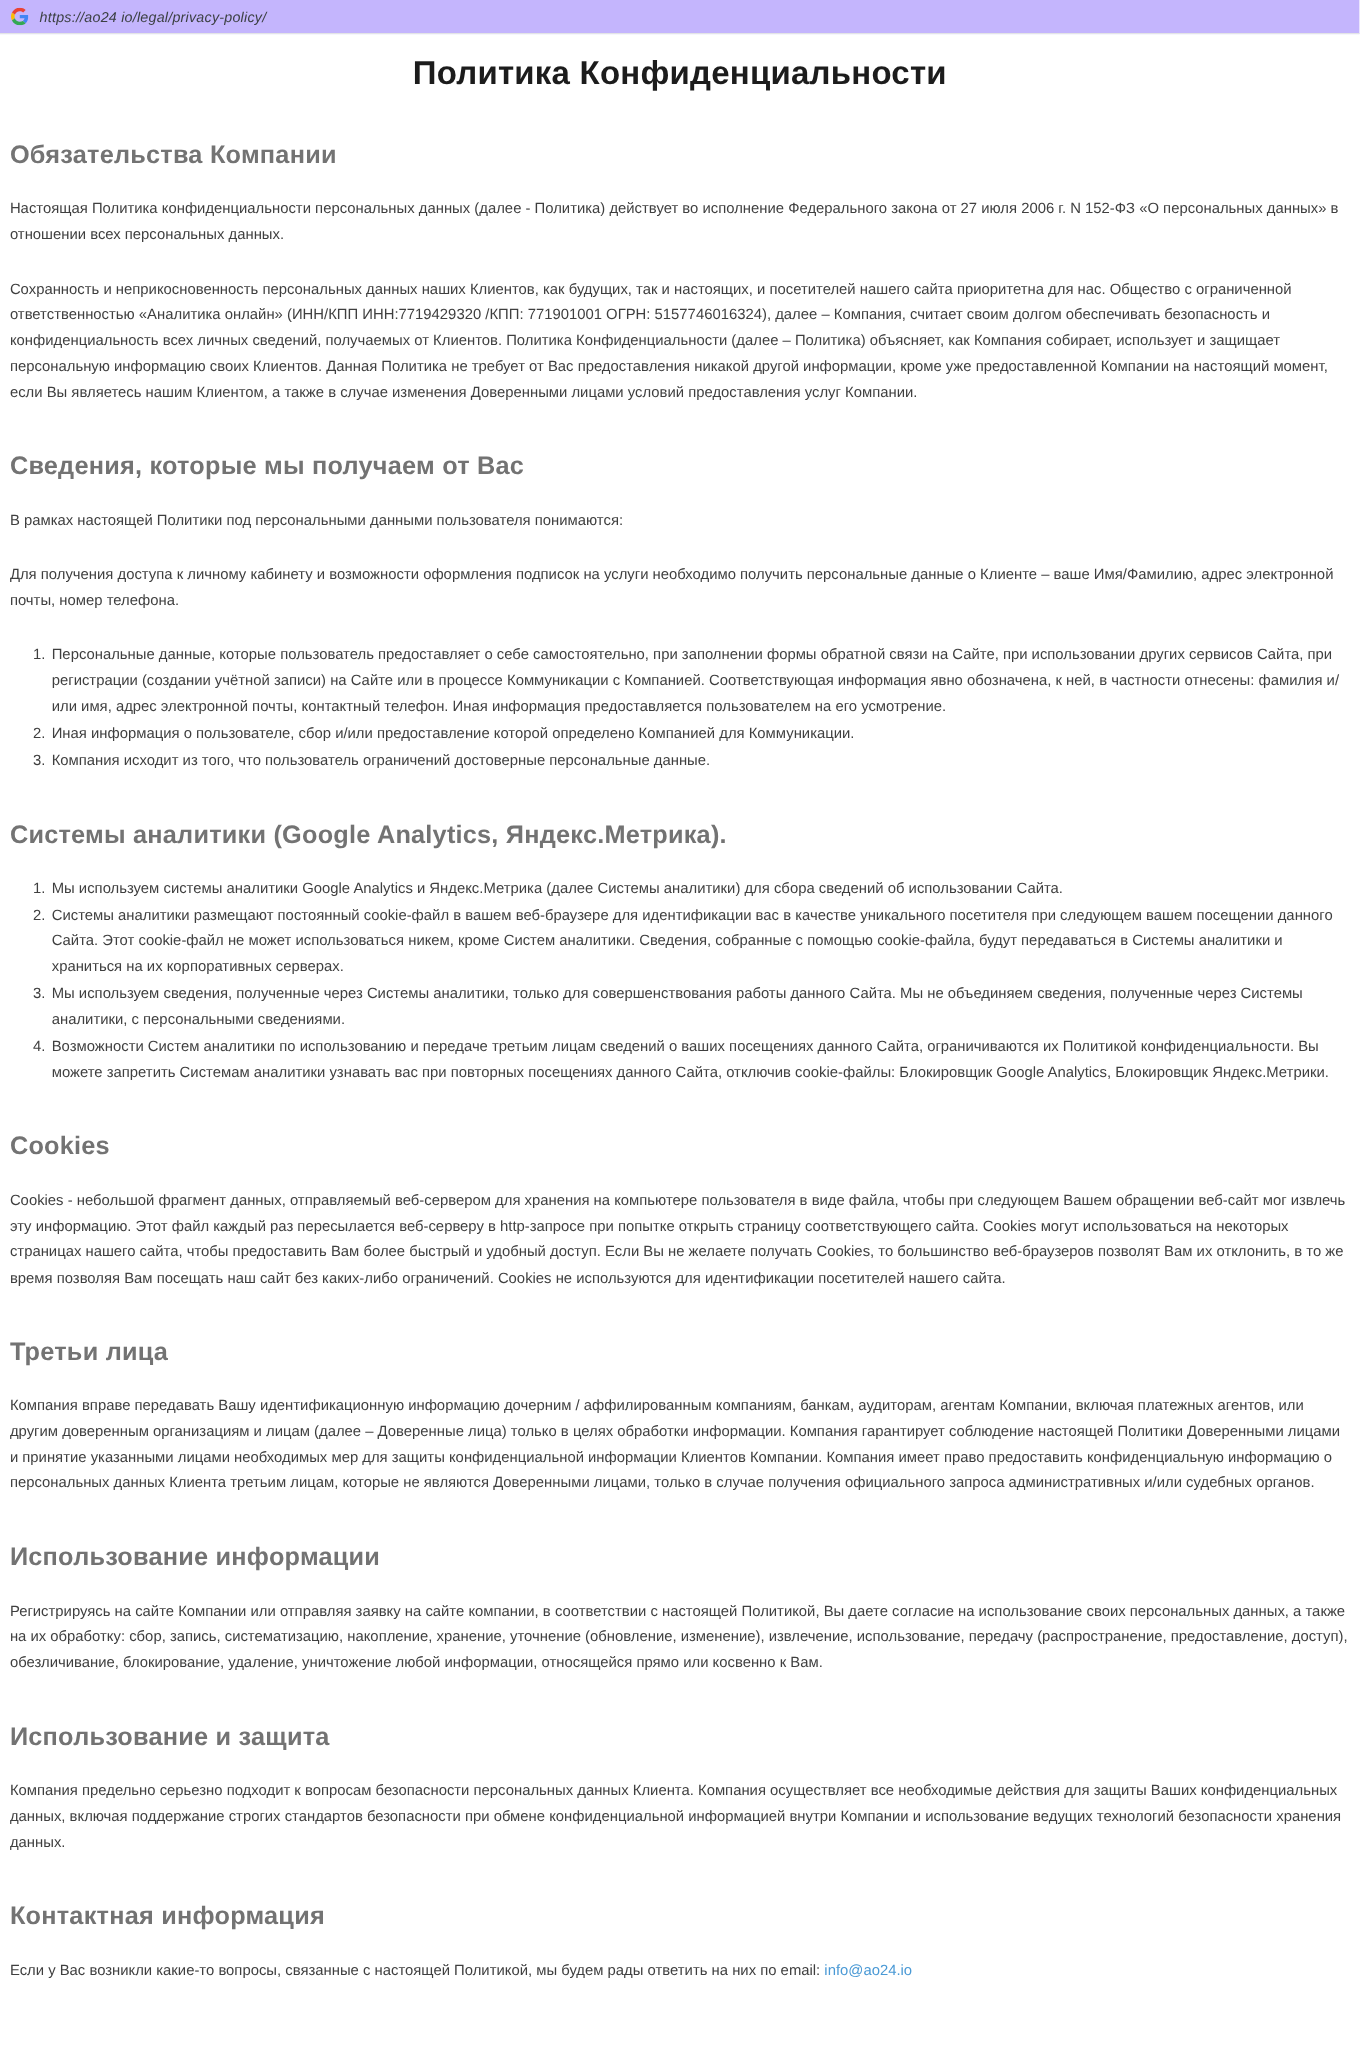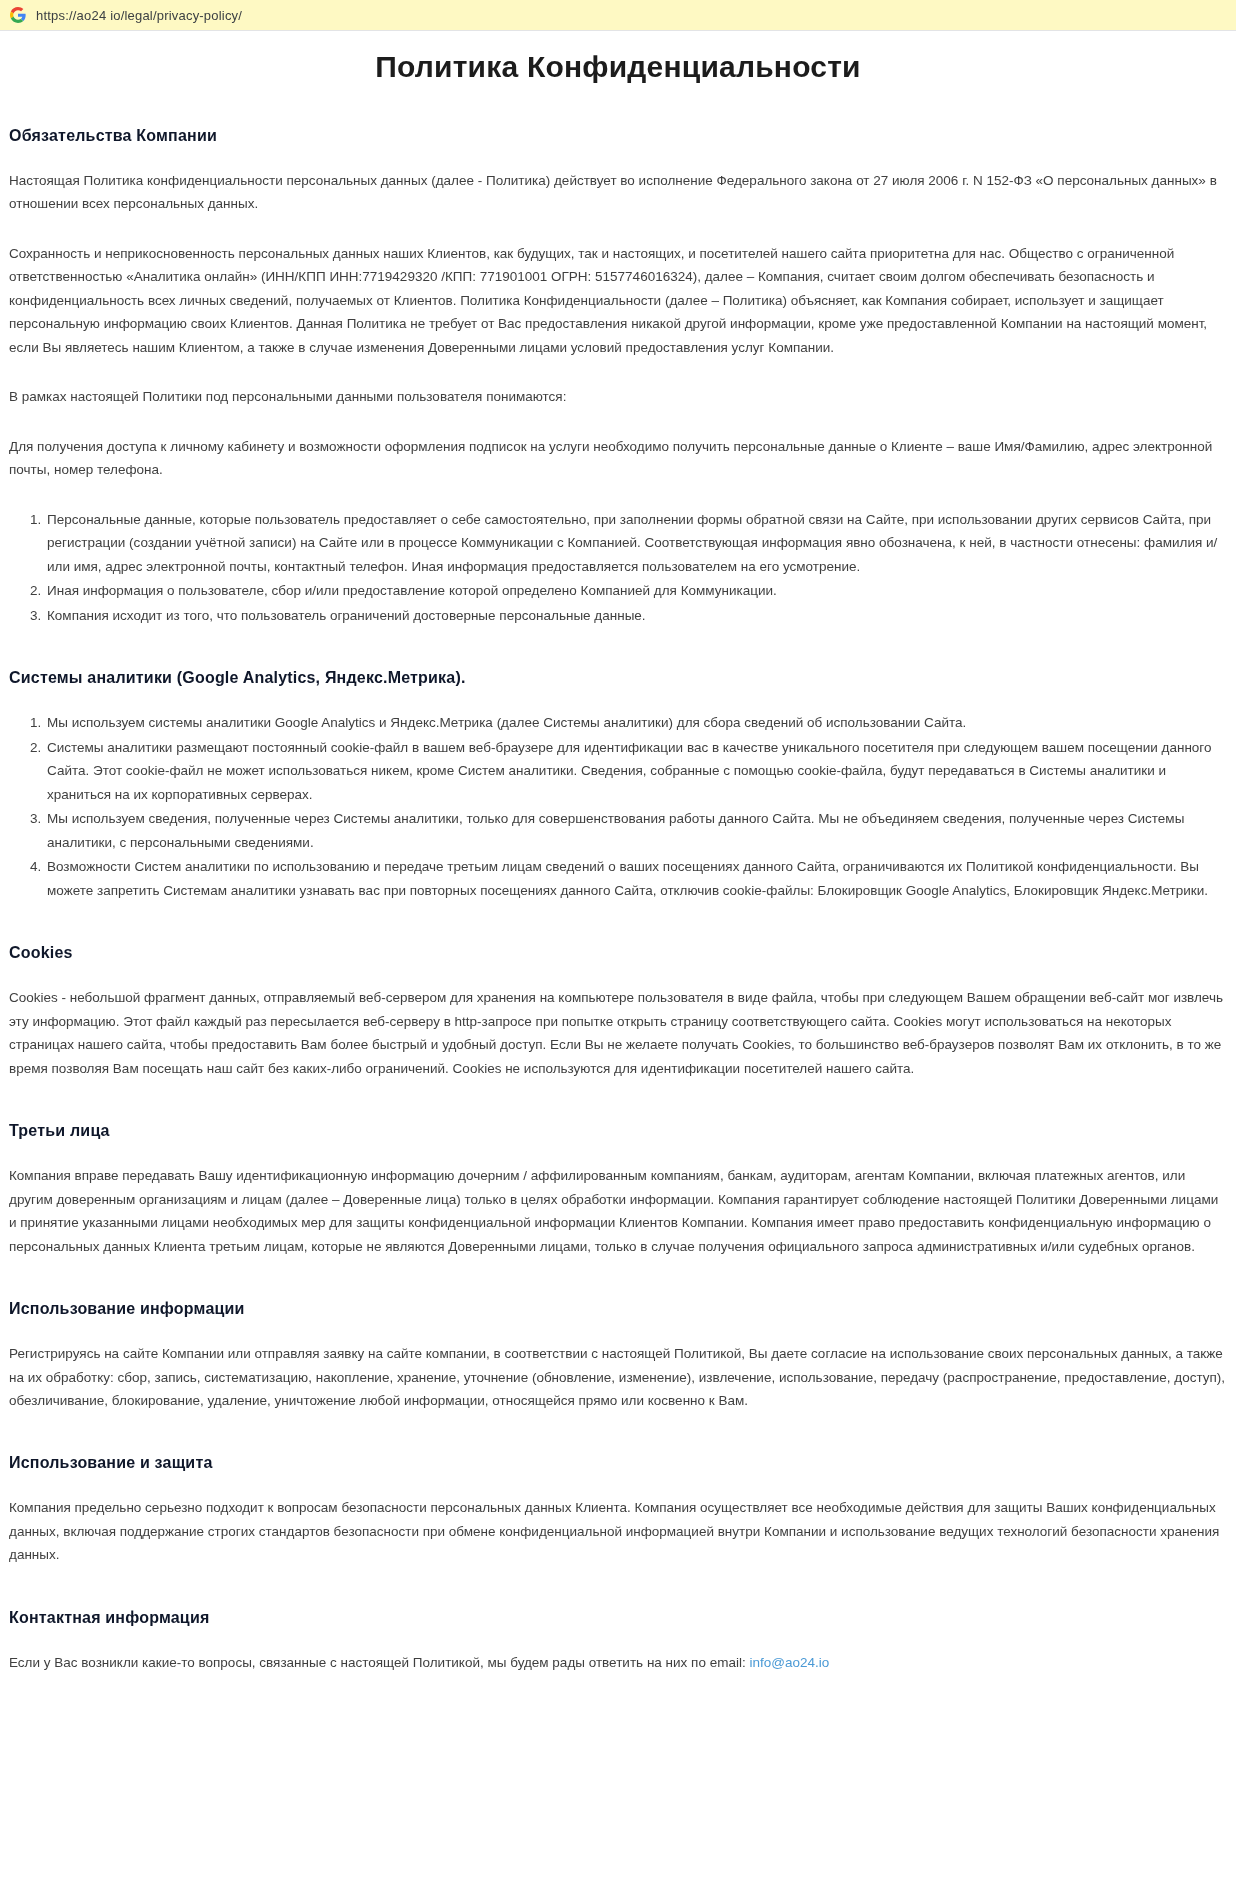--- a/index.html
+++ b/index.html
@@ -8,26 +8,27 @@
     padding: 0;
     background: #ffffff;
     font-family: "Liberation Sans", "DejaVu Sans", sans-serif;
     color: #3f3f3f;
   }
   .page { width: 1236px; min-height: 1882px; background: #fff; }
 
   
   .urlbar {
     height: 31px;
-    background: #fef9c3;
+    background: #c4b5fd;
     border-bottom: 1px solid #e3e4e6;
     display: flex;
     align-items: center;
     padding: 0 10px;
     gap: 10px;
+    font-style: italic;
   }
   .favicon { width: 16px; height: 16px; display: inline-flex; flex: 0 0 auto; }
   .url-text {
     font-size: 13px;
     color: #3c4043;
     letter-spacing: 0.2px;
     white-space: nowrap;
   }
 
   
@@ -35,24 +36,24 @@
   h1 {
     font-size: 30px;
     line-height: 1.2;
     font-weight: 700;
     color: #1c1c1c;
     margin: 18px 0 6px 0;
     letter-spacing: 0.2px;
     text-align: center;
   }
   h2 {
-    font-size: 16px;
+    font-size: 23px;
     line-height: 1.25;
     font-weight: 700;
-    color: #0f172a;
+    color: #737373;
     margin: 41px 0 23px 0;
     letter-spacing: 0.2px;
   }
   p, li {
     font-size: 13.5px;
     line-height: 1.74;
     color: #3f3f3f;
     margin: 0 0 26px 0;
   }
   ol { margin: 0 0 26px 0; padding: 0 0 0 36px; }
@@ -79,20 +80,21 @@
     </span>
     <span class="url-text">https://ao24 io/legal/privacy-policy/</span>
   </header>
 
   <main class="content">
     <h1>Политика Конфиденциальности</h1>
     <div id="sections">
         <h2>Обязательства Компании</h2>
         <p>Настоящая Политика конфиденциальности персональных данных (далее - Политика) действует во исполнение Федерального закона от 27 июля 2006 г. N 152-ФЗ «О персональных данных» в отношении всех персональных данных.</p>
         <p>Сохранность и неприкосновенность персональных данных наших Клиентов, как будущих, так и настоящих, и посетителей нашего сайта приоритетна для нас. Общество с ограниченной ответственностью «Аналитика онлайн» (ИНН/КПП ИНН:7719429320 /КПП: 771901001 ОГРН: 5157746016324), далее – Компания, считает своим долгом обеспечивать безопасность и конфиденциальность всех личных сведений, получаемых от Клиентов. Политика Конфиденциальности (далее – Политика) объясняет, как Компания собирает, использует и защищает персональную информацию своих Клиентов. Данная Политика не требует от Вас предоставления никакой другой информации, кроме уже предоставленной Компании на настоящий момент, если Вы являетесь нашим Клиентом, а также в случае изменения Доверенными лицами условий предоставления услуг Компании.</p>
+        <h2>Сведения, которые мы получаем от Вас</h2>
         <p>В рамках настоящей Политики под персональными данными пользователя понимаются:</p>
         <p>Для получения доступа к личному кабинету и возможности оформления подписок на услуги необходимо получить персональные данные о Клиенте – ваше Имя/Фамилию, адрес электронной почты, номер телефона.</p>
         <ol>
           <li>Персональные данные, которые пользователь предоставляет о себе самостоятельно, при заполнении формы обратной связи на Сайте, при использовании других сервисов Сайта, при регистрации (создании учётной записи) на Сайте или в процессе Коммуникации с Компанией. Соответствующая информация явно обозначена, к ней, в частности отнесены: фамилия и/или имя, адрес электронной почты, контактный телефон. Иная информация предоставляется пользователем на его усмотрение.</li>
           <li>Иная информация о пользователе, сбор и/или предоставление которой определено Компанией для Коммуникации.</li>
           <li>Компания исходит из того, что пользователь ограничений достоверные персональные данные.</li>
         </ol>
         <h2>Системы аналитики (Google Analytics, Яндекс.Метрика).</h2>
         <ol>
           <li>Мы используем системы аналитики Google Analytics и Яндекс.Метрика (далее Системы аналитики) для сбора сведений об использовании Сайта.</li>

